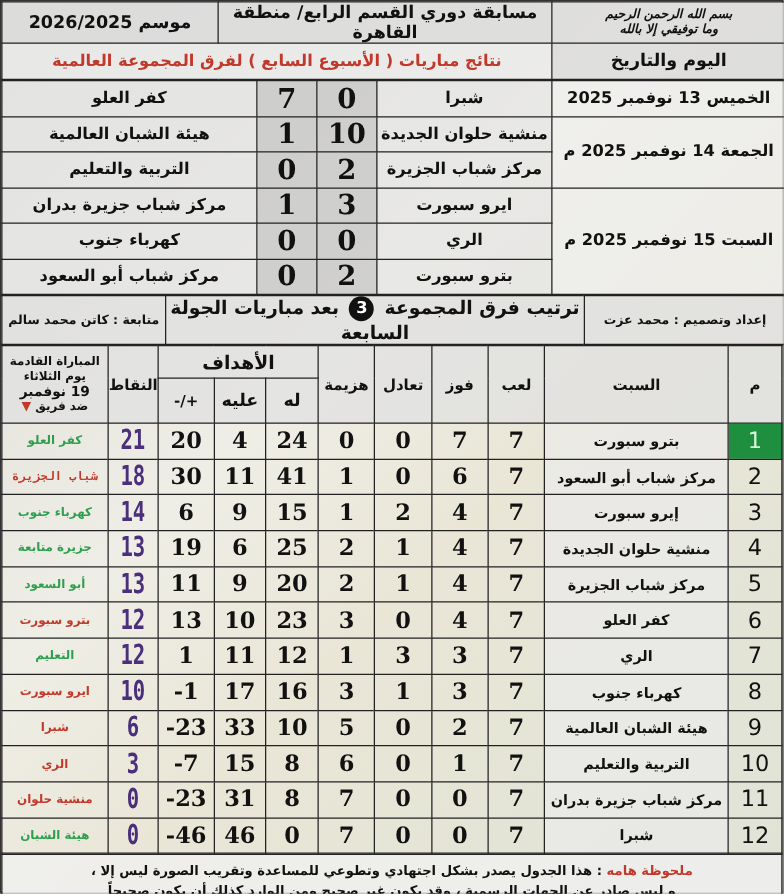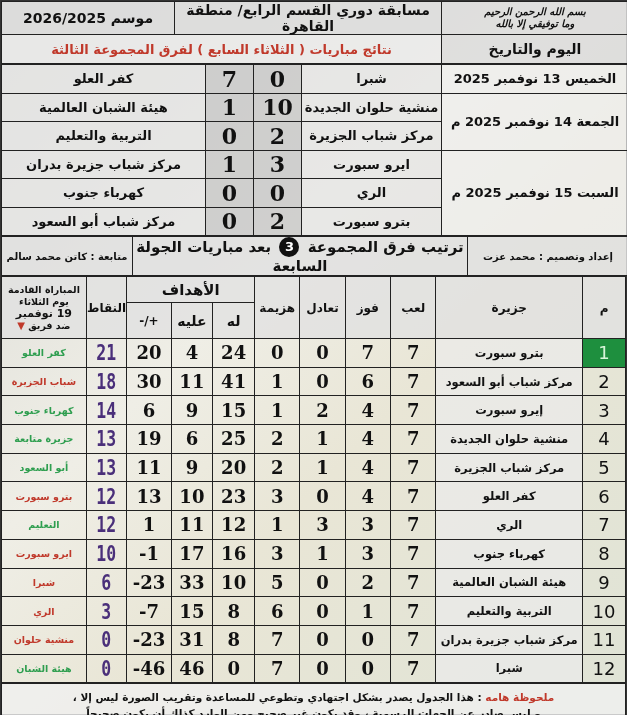--- a/index.html
+++ b/index.html
@@ -44,21 +44,21 @@
         <tr>
       <td class="basmala">
         <div>بسم الله الرحمن الرحيم</div>
         <div>وما توفيقي إلا بالله</div>
       </td>
       <td>مسابقة دوري القسم الرابع/ منطقة القاهرة</td>
       <td>موسم 2026/2025</td>
     </tr>
     <tr>
       <td>اليوم والتاريخ</td>
-      <td class="subtitle" colspan="2">نتائج مباريات ( الثلاثاء السابع ) لفرق المجموعة الثالثة</td>
+      <td class="subtitle" colspan="2">نتائج مباريات ( الأسبوع السابع ) لفرق المجموعة العالمية</td>
     </tr>
   </tbody>
     </table>
 
   <table class="res">
     <colgroup>
         <col style="width:187px">
         <col style="width:140px">
         <col style="width:48px">
         <col style="width:48px">
@@ -136,21 +136,21 @@
         <col style="width:38px">
         <col style="width:35px">
         <col style="width:35px">
       <col style="width:37px">
         <col style="width:34px">
         <col style="width:71px">
     </colgroup>
     <thead class="st-head">
       <tr>
         <th rowspan="2">م</th>
-        <th rowspan="2">جزيرة</th>
+        <th rowspan="2">السبت</th>
         <th rowspan="2">لعب</th>
         <th rowspan="2">فوز</th>
         <th rowspan="2">تعادل</th>
         <th rowspan="2">هزيمة</th>
         <th colspan="3" style="height:26px;font-size:15px">الأهداف</th>
         <th rowspan="2">النقاط</th>
         <th rowspan="2" class="next">
           <div>المباراة القادمة</div>
           <div>يوم الثلاثاء</div>
           <div style="font-size:11px">19 نوفمبر</div>
@@ -181,21 +181,21 @@
           <td class="rank">2</td>
           <td class="tname">مركز شباب أبو السعود</td>
           <td>7</td>
           <td>6</td>
           <td>0</td>
           <td>1</td>
           <td>41</td>
           <td>11</td>
           <td>30</td>
           <td class="pts">18</td>
-          <td class="next" style="color: rgb(192, 57, 43);">شباب الجزيرة</td>
+          <td class="next" style="color: rgb(192, 57, 43); font-family: Liberation Mono, monospace;">شباب الجزيرة</td>
         </tr>
         <tr>
           <td class="rank">3</td>
           <td class="tname">إيرو سبورت</td>
           <td>7</td>
           <td>4</td>
           <td>2</td>
           <td>1</td>
           <td>15</td>
           <td>9</td>

